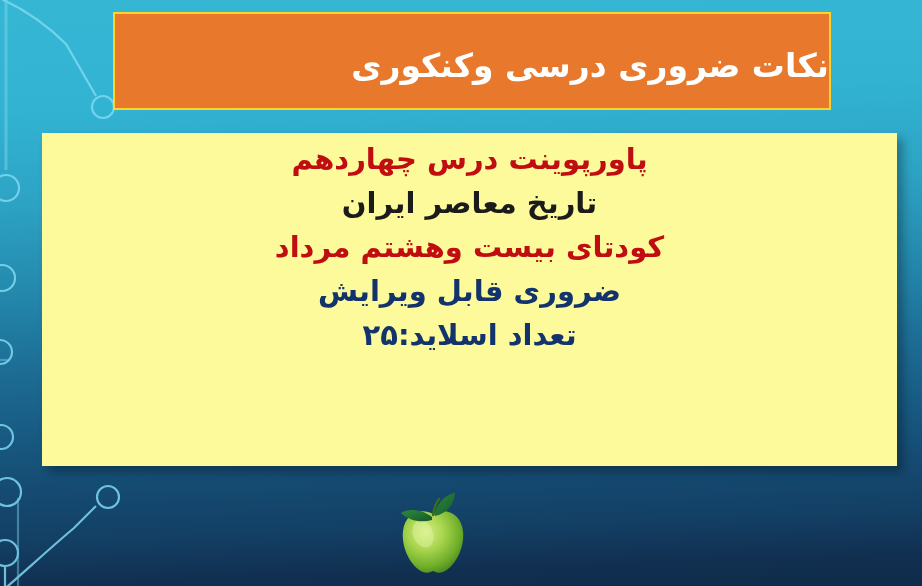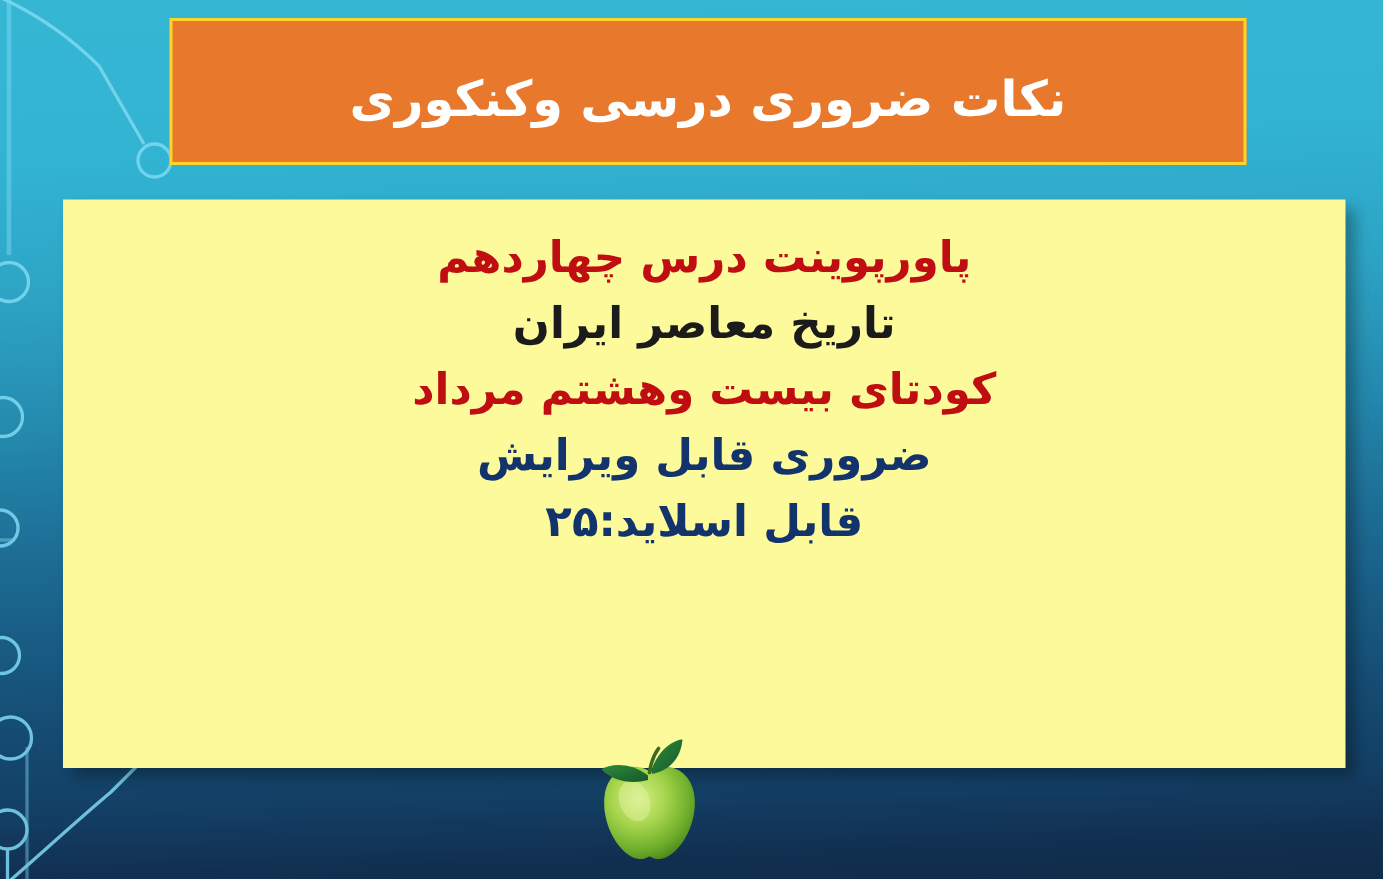--- a/index.html
+++ b/index.html
@@ -43,45 +43,45 @@
     position: absolute;
     left: 113px;
     top: 12px;
     width: 718px;
     height: 98px;
     background: #e8792c;
     border: 2px solid #ffd42a;
     box-sizing: border-box;
     display: flex;
     align-items: center;
-    justify-content: center;
+    justify-content: flex-start;
   }
   .title-banner .title-text {
     color: #ffffff;
     font-size: 33px;
     font-weight: bold;
     letter-spacing: 0px;
     line-height: 1.15;
     text-align: center;
     direction: rtl;
     white-space: nowrap;
     padding-top: 10px;
   }
 
   
   .content-card {
     position: absolute;
     left: 42px;
     top: 133px;
     width: 855px;
-    height: 379px;
+    height: 333px;
     background: #fcfa9a;
     box-shadow: 6px 6px 9px rgba(0,0,0,0.30);
     box-sizing: border-box;
-    padding-top: 16px;
+    padding-top: 4px;
   }
   .content-lines {
     direction: rtl;
     text-align: center;
     font-weight: bold;
     font-size: 29px;
     line-height: 1.52;
   }
   .content-lines .line {
     white-space: nowrap;
@@ -132,21 +132,21 @@
   <div class="title-banner">
     <div class="title-text">نکات ضروری درسی وکنکوری</div>
   </div>
 
   <div class="content-card">
     <div class="content-lines">
       <div class="line c-red">پاورپوینت درس چهاردهم</div>
       <div class="line c-black">تاریخ معاصر ایران</div>
       <div class="line c-red">کودتای بیست وهشتم مرداد</div>
       <div class="line c-navy">ضروری قابل ویرایش</div>
-      <div class="line c-navy">قابل اسلاید:۲۵</div>
+      <div class="line c-navy">تعداد اسلاید:۲۵</div>
     </div>
   </div>
 
   <div class="apple">
     <svg width="82" height="84" viewBox="0 0 82 84" xmlns="http://www.w3.org/2000/svg">
       <defs>
         <radialGradient id="appleBody" cx="38%" cy="34%" r="72%">
           <stop offset="0%" stop-color="#d6ef86"></stop>
           <stop offset="42%" stop-color="#a6d44c"></stop>
           <stop offset="78%" stop-color="#6fae2a"></stop>

